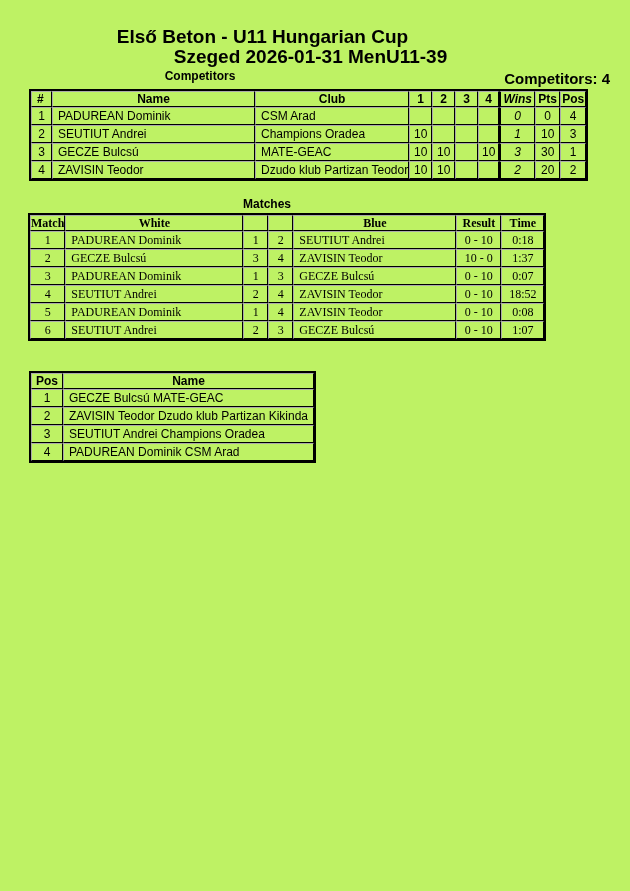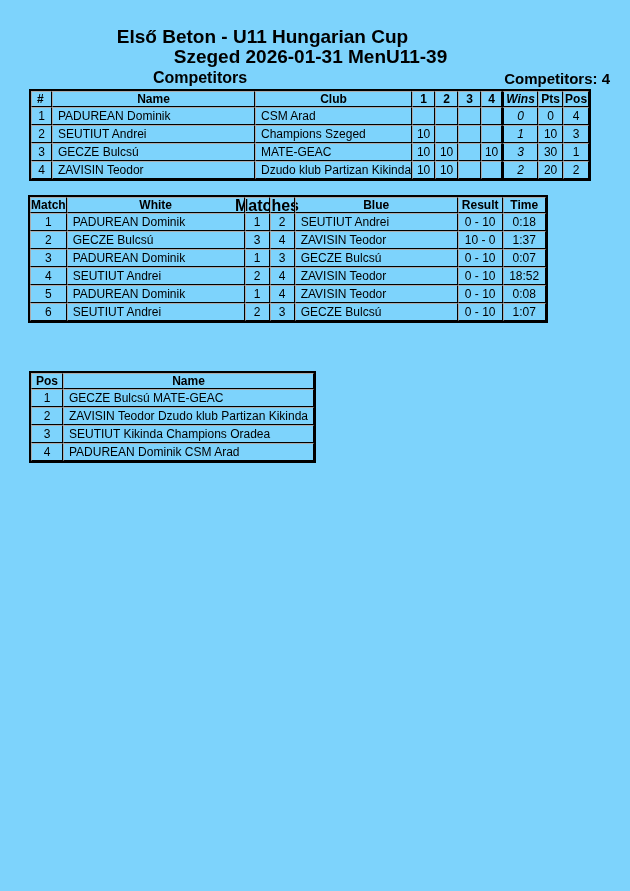--- a/index.html
+++ b/index.html
@@ -1,34 +1,34 @@
 <!DOCTYPE html>
 <html><head>
 <meta charset="utf-8">
 <style>
   html,body { margin:0; padding:0; background:#fff; }
   .page {
-    position:relative; width:630px; height:891px; background:#7dd3fc;
+    position:relative; width:630px; height:891px; background:#bef264;
     font-family:"Liberation Sans", sans-serif; color:#000;
     overflow:hidden;
   }
   .title-line { position:absolute; left:0; width:525px; text-align:center;
     font-weight:bold; font-size:19px; line-height:20px; }
   #title1 { top:27px; }
   #title2 { top:47px;margin-left:48px; }
-  .sec-heading { position:absolute; font-weight:bold; font-size:16px; text-align:center; }
+  .sec-heading { position:absolute; font-weight:bold; font-size:12px; text-align:center; }
   #h-competitors { top:69px; left:0; width:400px; }
   #competitors-count { position:absolute; top:70px; right:20px; font-weight:bold; font-size:15px; }
   #h-matches { top:197px; left:0; width:534px; }
   #h-results { top:354px; left:0; width:304px; }
 
   table { border-collapse:separate; border-spacing:0; border:2px solid #000;
     table-layout:fixed; font-size:12px; }
   #t-competitors { position:absolute; top:89px; left:29px; }
-  #t-matches     { position:absolute; top:195px; left:28px; }
+  #t-matches     { position:absolute; top:213px; left:28px;font-family:Liberation Serif, serif; }
   #t-results     { position:absolute; top:371px; left:29px; }
 
   th, td {
     box-sizing:content-box; padding:0; margin:0;
     height:16px; line-height:16px;
     text-align:center; vertical-align:middle;
     white-space:nowrap; overflow:visible;
     border-top:1px solid #ababab; border-left:1px solid #ababab;
     border-bottom:1px solid #000; border-right:1px solid #000;
     font-size:12px; font-weight:normal;
@@ -82,21 +82,21 @@
       <td></td>
       <td></td>
       <td></td>
       <td class="thick-l">0</td>
       <td>0</td>
       <td>4</td>
     </tr>
     <tr>
       <td>2</td>
       <td class="al">SEUTIUT Andrei</td>
-      <td class="al">Champions Szeged</td>
+      <td class="al">Champions Oradea</td>
       <td>10</td>
       <td></td>
       <td></td>
       <td></td>
       <td class="thick-l">1</td>
       <td>10</td>
       <td>3</td>
     </tr>
     <tr>
       <td>3</td>
@@ -106,21 +106,21 @@
       <td>10</td>
       <td></td>
       <td>10</td>
       <td class="thick-l">3</td>
       <td>30</td>
       <td>1</td>
     </tr>
     <tr>
       <td>4</td>
       <td class="al">ZAVISIN Teodor</td>
-      <td class="al">Dzudo klub Partizan Kikinda</td>
+      <td class="al">Dzudo klub Partizan Teodor</td>
       <td>10</td>
       <td>10</td>
       <td></td>
       <td></td>
       <td class="thick-l">2</td>
       <td>20</td>
       <td>2</td>
     </tr>
   </tbody>
     </table>
@@ -218,21 +218,21 @@
     <tr>
       <td>1</td>
       <td class="al">GECZE Bulcsú MATE-GEAC</td>
     </tr>
     <tr>
       <td>2</td>
       <td class="al">ZAVISIN Teodor Dzudo klub Partizan Kikinda</td>
     </tr>
     <tr>
       <td>3</td>
-      <td class="al">SEUTIUT Kikinda Champions Oradea</td>
+      <td class="al">SEUTIUT Andrei Champions Oradea</td>
     </tr>
     <tr>
       <td>4</td>
       <td class="al">PADUREAN Dominik CSM Arad</td>
     </tr>
   </tbody>
     </table>
 
 </div>
 

